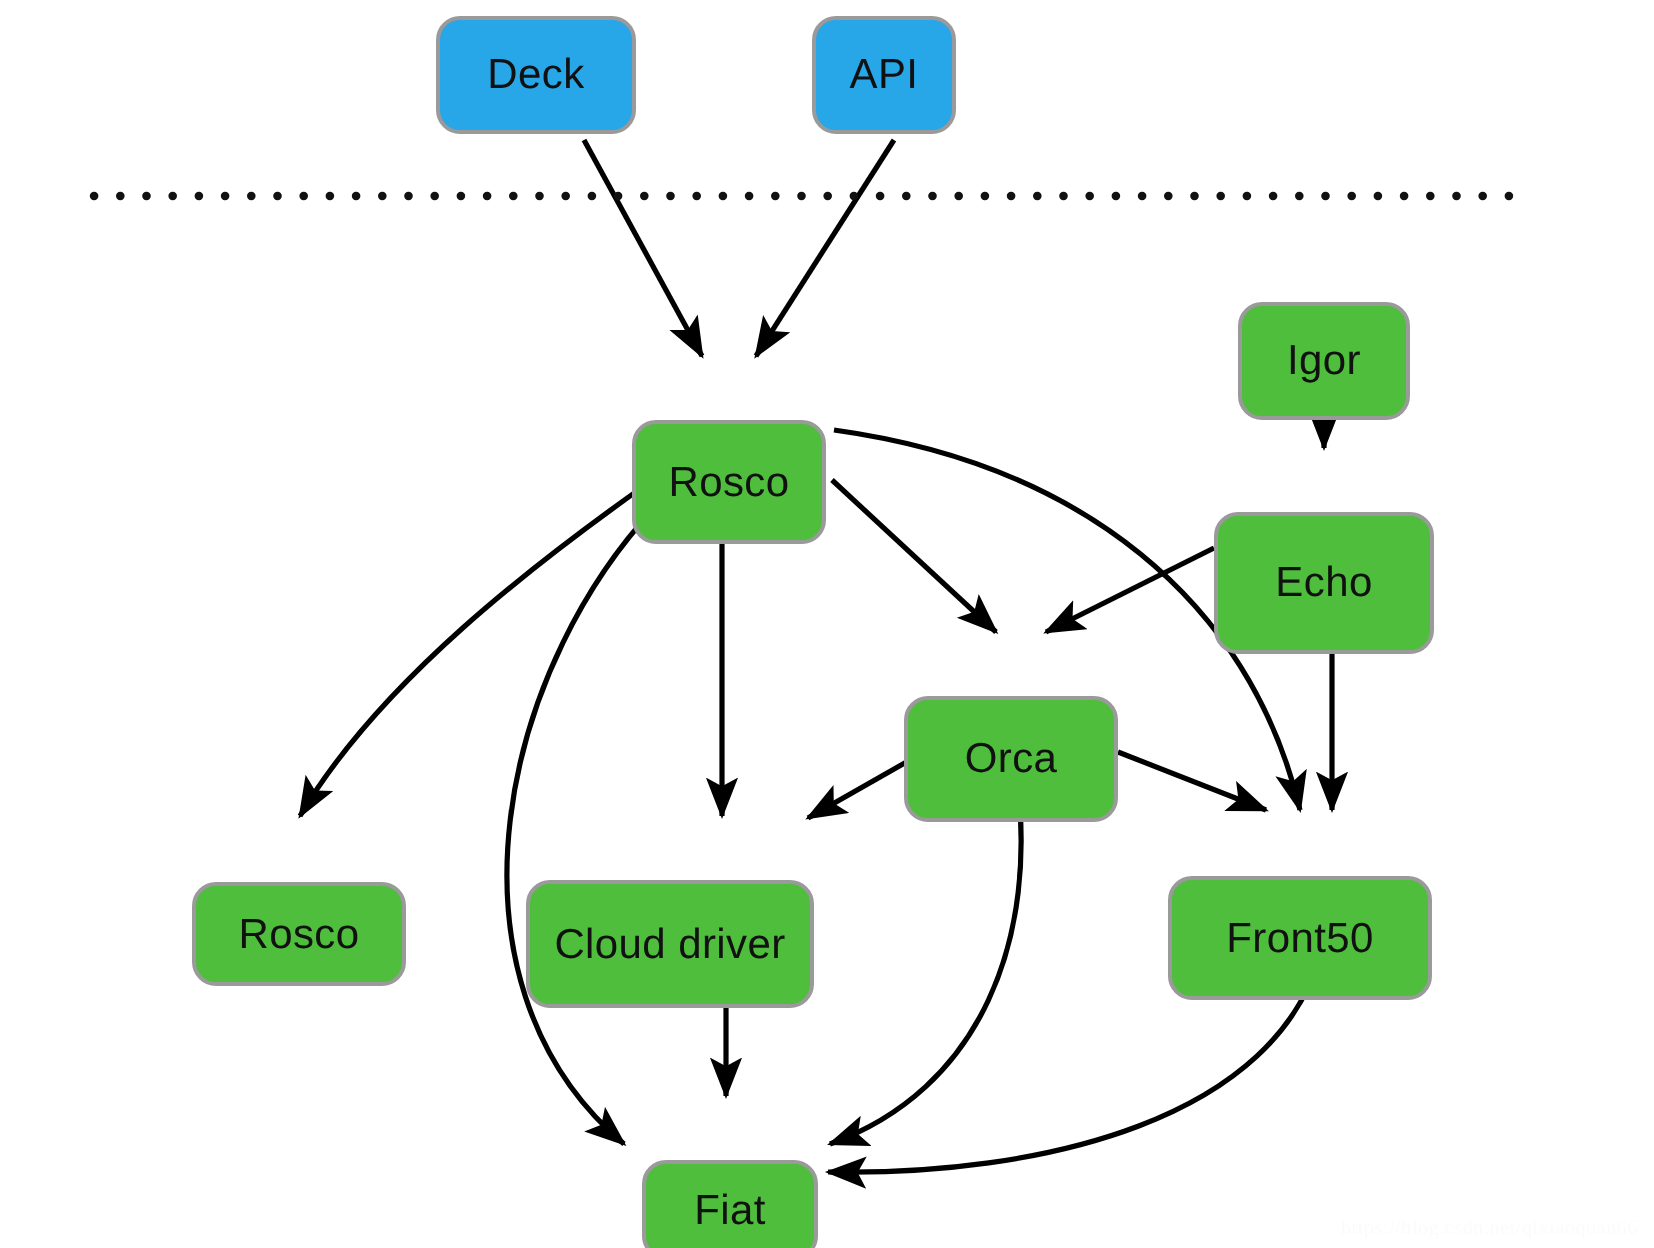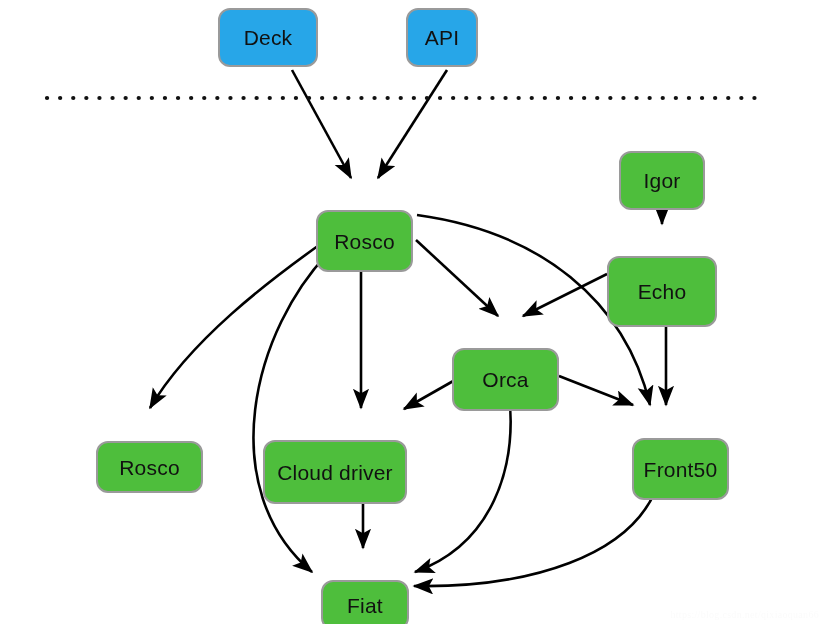--- a/index.html
+++ b/index.html
@@ -112,21 +112,21 @@
       </div>
       <div class="node green" style="left: 452px; top: 320px; width: 107px; height: 63px; text-align: right;">
         <span>Orca</span>
       </div>
       <div class="node green" style="left: 96px; top: 413px; width: 107px; height: 52px;">
         <span>Rosco</span>
       </div>
       <div class="node green" style="left: 263px; top: 412px; width: 144px; height: 64px;">
         <span>Cloud driver</span>
       </div>
-      <div class="node green" style="left: 632px; top: 410px; width: 97px; height: 62px; justify-content: center;">
+      <div class="node green" style="left: 584px; top: 410px; width: 132px; height: 62px; justify-content: center;">
         <span>Front50</span>
       </div>
       <div class="node green" style="left: 321px; top: 552px; width: 88px; height: 50px;">
         <span>Fiat</span>
       </div>
     </div>
 
   <div class="watermark">https://blog.csdn.net/qixiaoquan66</div>
 
 </div>

